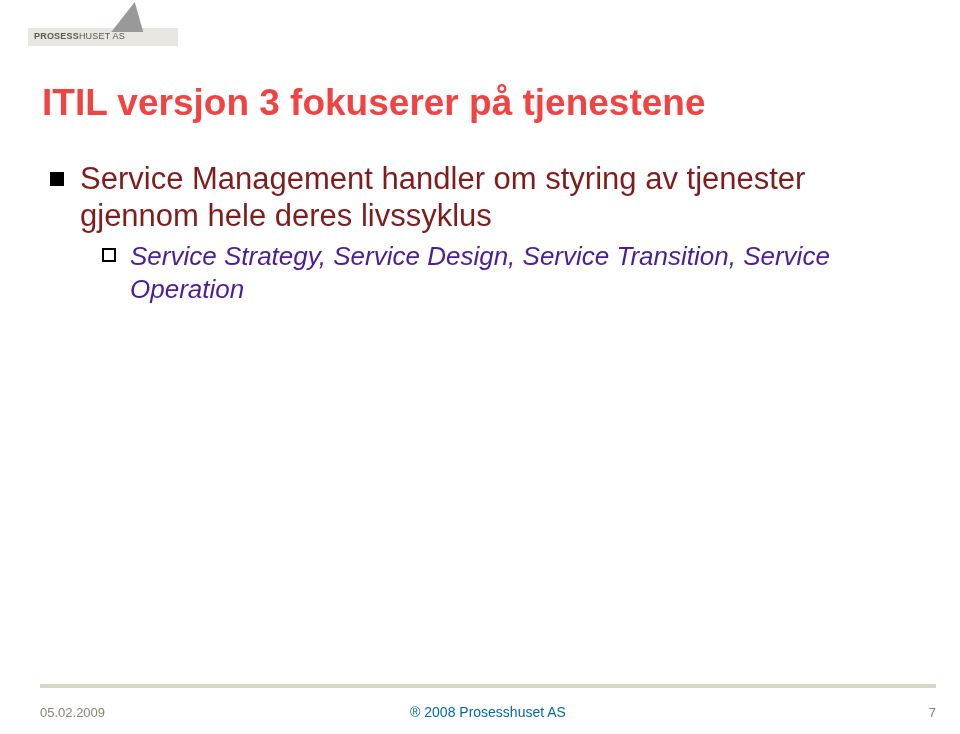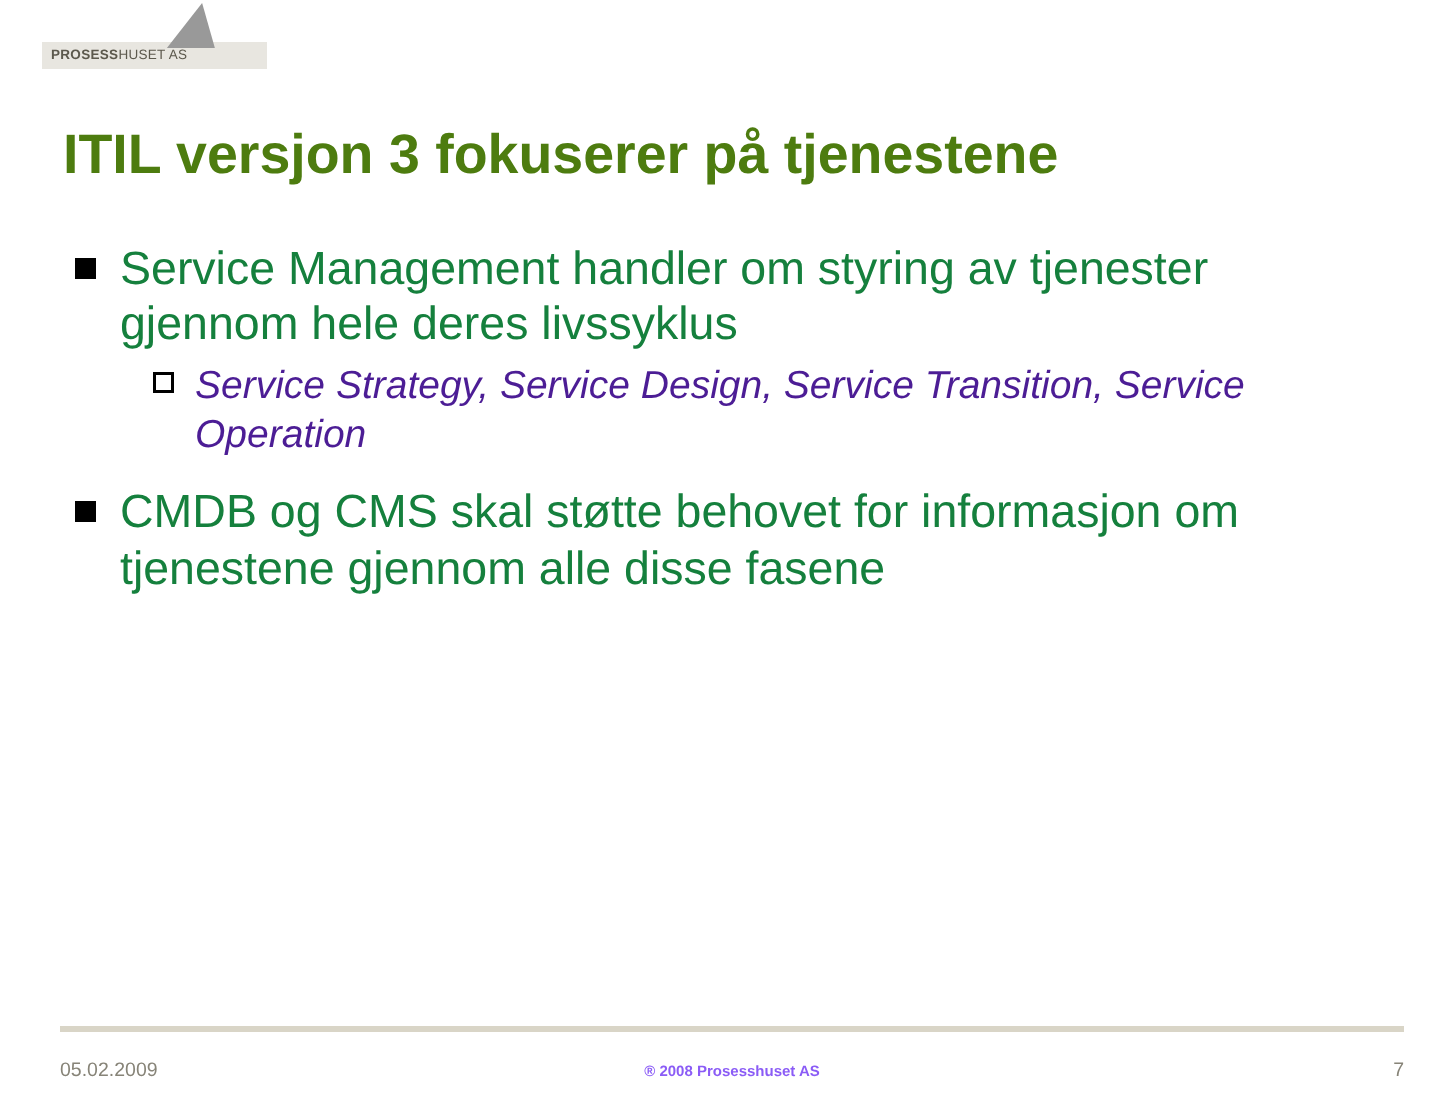--- a/index.html
+++ b/index.html
@@ -40,21 +40,21 @@
     letter-spacing: 0.2px;
     font-weight: bold;
   }
   .logo-text .thin { font-weight: normal; }
   .title {
     position: absolute;
     top: 82px;
     left: 42px;
     font-size: 37px;
     font-weight: bold;
-    color: #4d7c0f;
+    color: #ef4444;
   }
   .content {
     position: absolute;
     top: 160px;
     left: 50px;
     right: 40px;
   }
   .b1 {
     display: flex;
     align-items: flex-start;
@@ -63,21 +63,21 @@
   .b1 .mark {
     width: 14px;
     height: 14px;
     background: #000;
     margin-top: 12px;
     margin-right: 16px;
     flex-shrink: 0;
   }
   .b1 .text {
     font-size: 31px;
-    color: #15803d;
+    color: #7f1d1d;
     line-height: 1.2;
   }
   .b2 {
     display: flex;
     align-items: flex-start;
     margin-left: 52px;
     margin-top: 6px;
     margin-bottom: 10px;
   }
   .b2 .mark {
@@ -117,23 +117,22 @@
     bottom: 0;
     font-size: 13px;
     color: #878478;
   }
   .footer-copy {
     position: absolute;
     left: 0;
     right: 0;
     bottom: 0;
     text-align: center;
-    font-size: 10px;
-    color: #8b5cf6;
-    font-weight: bold;
+    font-size: 14px;
+    color: #0369a1;
   }
   .footer-page {
     position: absolute;
     right: 0;
     bottom: 0;
     font-size: 13px;
     color: #878478;
   }
 </style>
 </head>
@@ -158,24 +157,20 @@
       <div class="text">Service Management handler om styring av tjenester gjennom hele deres livssyklus</div>
     </div>
 
     <div class="b2">
       <div class="mark"></div>
       <div class="text">Service Strategy, Service Design, Service Transition, Service Operation</div>
     </div>
 
     <div class="gap1"></div>
 
-    <div class="b1">
-      <div class="mark"></div>
-      <div class="text">CMDB og CMS skal støtte behovet for informasjon om tjenestene gjennom alle disse fasene</div>
-    </div>
 
     <div class="gap2"></div>
 
 
   </div>
 
   <div class="footer-line"></div>
 
   <div class="footer">
     <div class="footer-date">05.02.2009</div>

